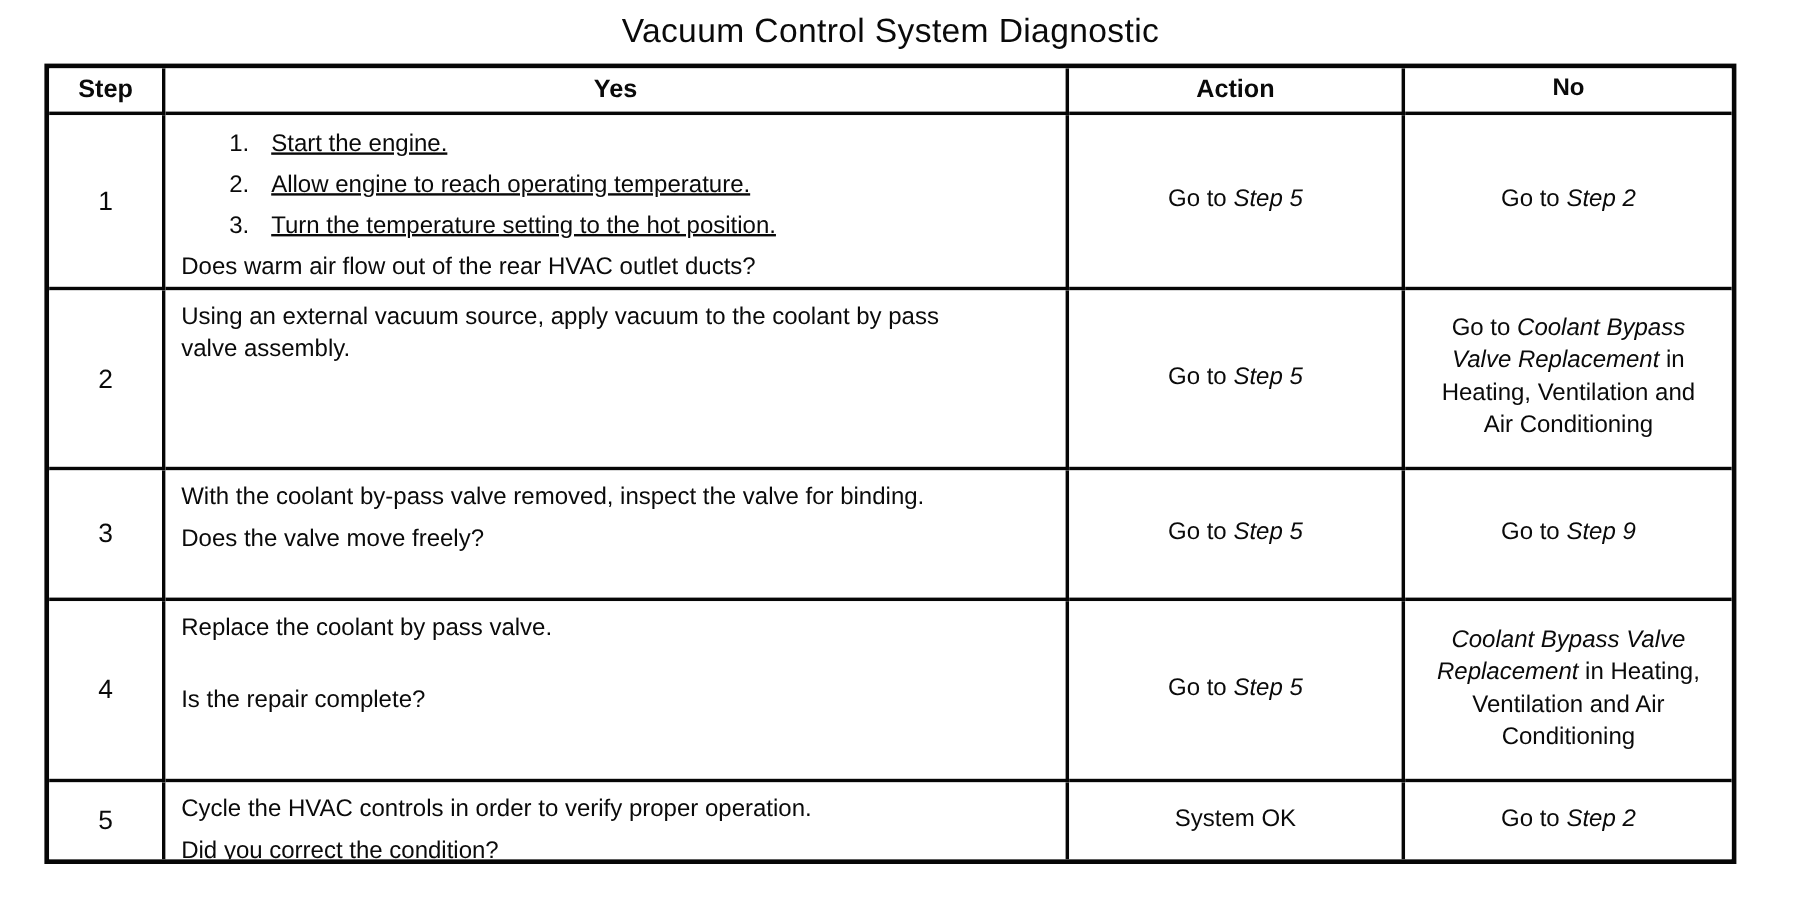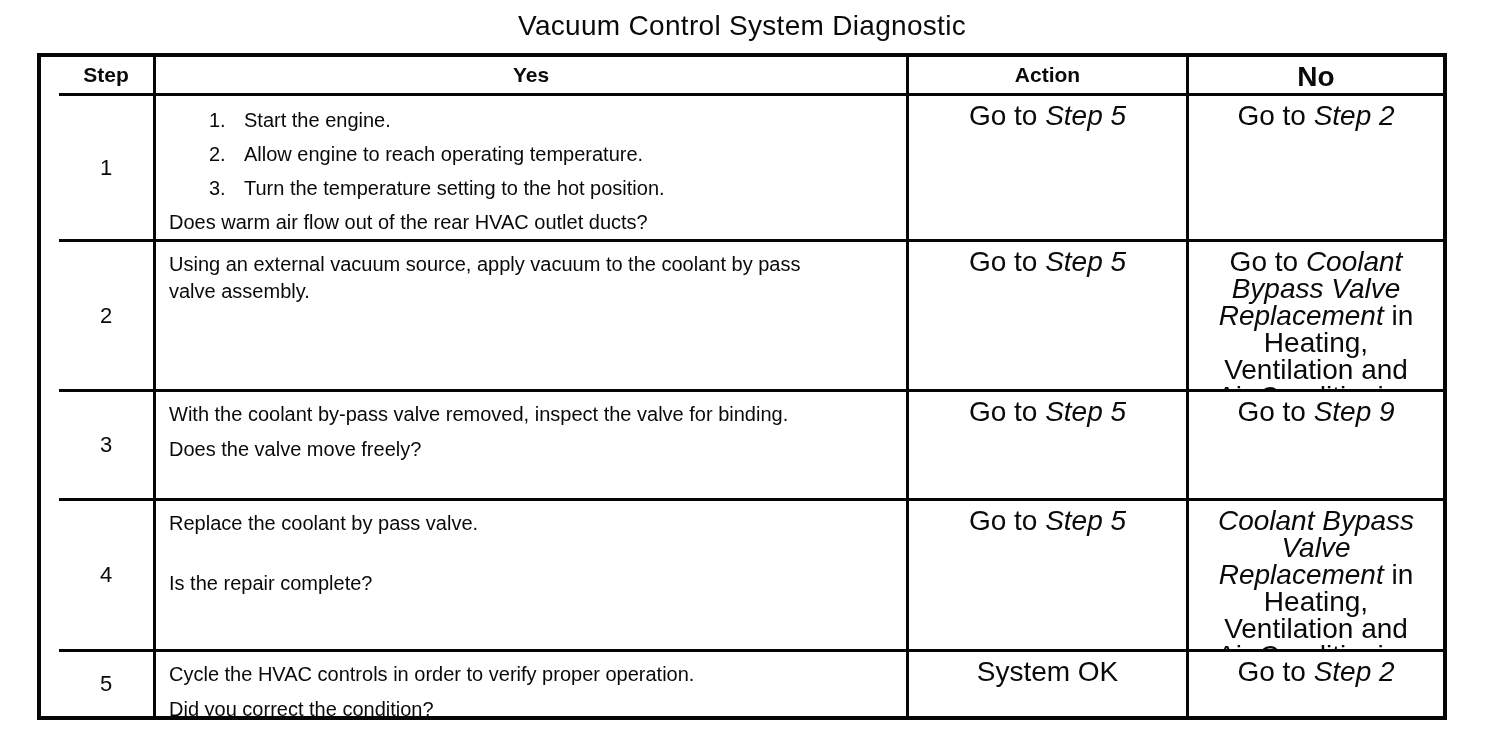--- a/index.html
+++ b/index.html
@@ -31,21 +31,20 @@
     left: 37px;
     top: 53px;
     width: 1410px;
     height: 667px;
     box-sizing: border-box;
     border: 4px solid #060606;
     background: #ffffff;
     display: grid;
     grid-template-columns: 97px 753px 280px 1fr;
     grid-template-rows: 39px 146px 150px 109px 151px 1fr;
-    padding-left: 18px;
   }
   .cell {
     box-sizing: border-box;
     border-right: 3px solid #060606;
     border-bottom: 3px solid #060606;
     overflow: hidden;
     background: #ffffff;
   }
   .c-no { border-right: none; }
   .row-last .cell { border-bottom: none; }
@@ -66,38 +65,39 @@
   }
   .c-action {
     padding: 9px 14px 6px 13px;
     font-size: 20px;
     line-height: 27px;
   }
   .action-list {
     margin: 0;
     padding: 2px 0 0 40px;
     list-style: none;
+    text-decoration: underline;
   }
   .action-list li { margin: 0 0 7px 0; }
   .li-num {
     display: inline-block;
     min-width: 22px;
     margin-right: 13px;
   }
   .action-para { margin: 0; max-width: 650px; }
   .action-question { margin-top: 8px; }
   .row-1 .action-question { margin-top: 0; }
   .row-4 .action-question { margin-top: 33px; }
 
   .c-yes, .c-no {
     display: flex;
-    align-items: flex-start;
+    align-items: center;
     justify-content: center;
     text-align: center;
-    font-size: 28px;
+    font-size: 20px;
     line-height: 27px;
     padding: 6px 16px 9px;
   }
   .outcome { width: 100%; }
   .it { font-style: italic; }
 </style>
 </head>
 <body>
 
 <div class="page-title">Vacuum Control System Diagnostic</div>

